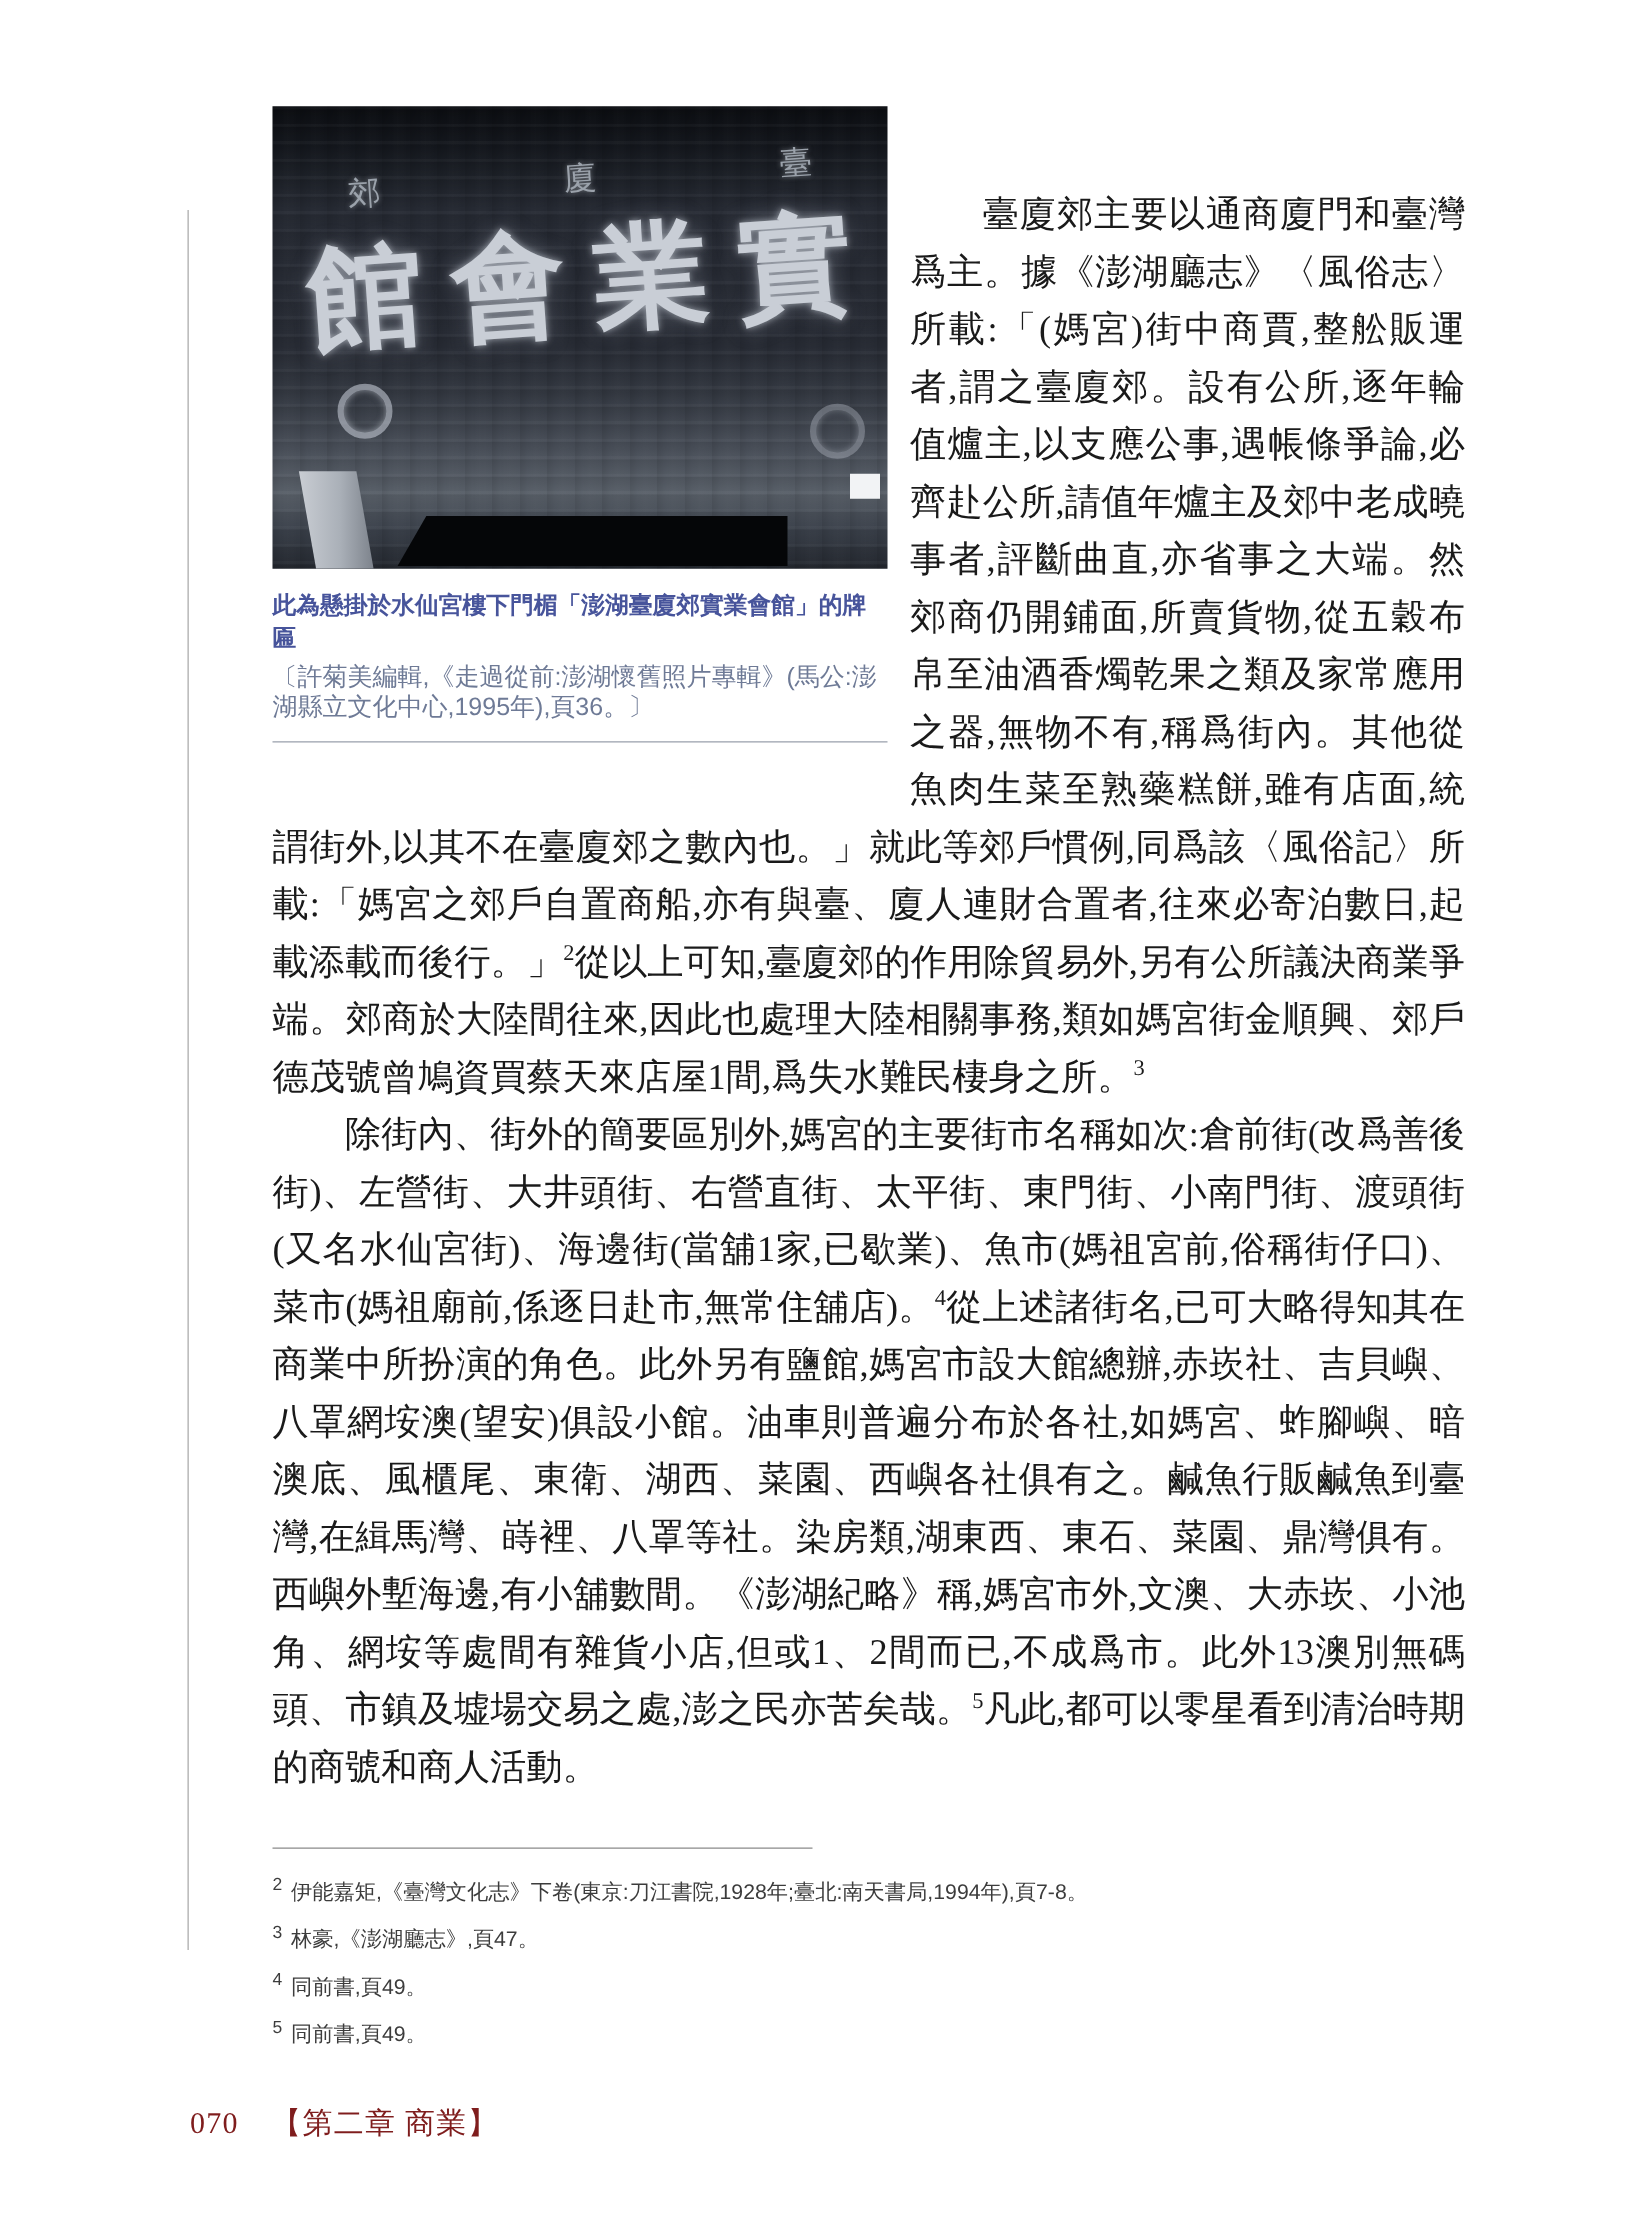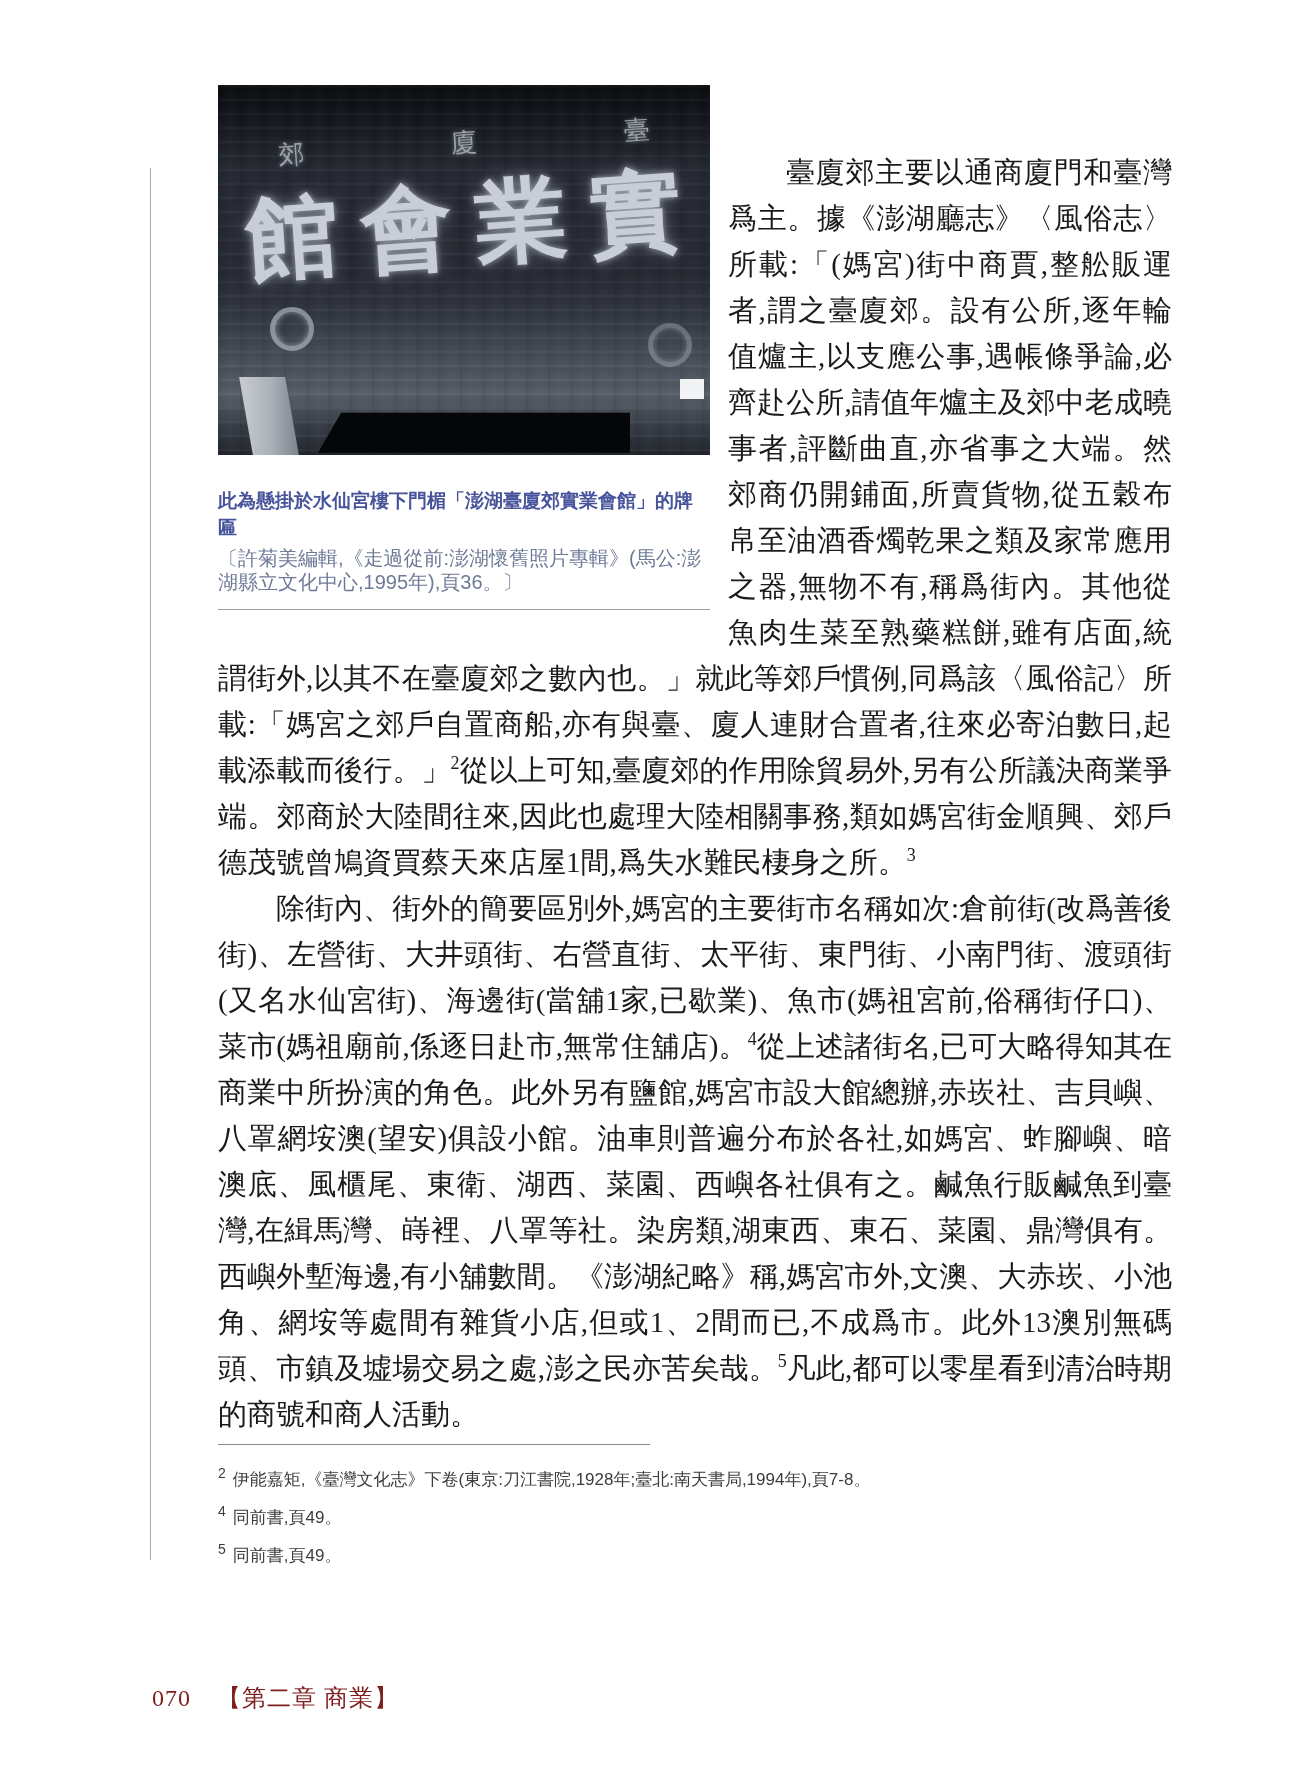--- a/index.html
+++ b/index.html
@@ -120,21 +120,21 @@
   .paper {
     position: absolute;
     right: 6px;
     bottom: 56px;
     width: 24px;
     height: 20px;
     background: #f2f3f5;
   }
 
   .caption {
-    margin-top: 32px;
+    margin-top: 16px;
     font-family: "Liberation Sans", "DejaVu Sans", sans-serif;
     font-size: 19px;
     font-weight: bold;
     color: #47549b;
     line-height: 27px;
   }
   .source {
     margin-top: 5px;
     font-family: "Liberation Sans", "DejaVu Sans", sans-serif;
     font-size: 20px;
@@ -163,21 +163,21 @@
   .bodytext sup {
     font-size: 0.62em;
     line-height: 0;
     vertical-align: super;
   }
 
   
   .footnotes {
     position: absolute;
     left: 218px;
-    top: 1444px;
+    top: 1478px;
     width: 954px;
     font-family: "Liberation Sans", "DejaVu Sans", sans-serif;
     font-size: 17px;
     color: #3c3c3c;
   }
   .fn-rule {
     border: 0;
     border-top: 1px solid #8a8a8a;
     width: 432px;
     margin: 0 0 16px 0;
@@ -243,20 +243,23 @@
   </div>
 
 </div>
 
 <div class="footnotes">
   <hr class="fn-rule">
   <div class="footnote">
     <sup>2</sup><span>伊能嘉矩,《臺灣文化志》下卷(東京:刀江書院,1928年;臺北:南天書局,1994年),頁7-8。</span>
   </div>
   <div class="footnote">
+    <sup>3</sup><span>林豪,《澎湖廳志》,頁47。</span>
+  </div>
+  <div class="footnote">
     <sup>4</sup><span>同前書,頁49。</span>
   </div>
   <div class="footnote">
     <sup>5</sup><span>同前書,頁49。</span>
   </div>
 </div>
 
 <div class="footer">
   <span class="pagenum">070</span><span>【第二章 商業】</span>
 </div>

